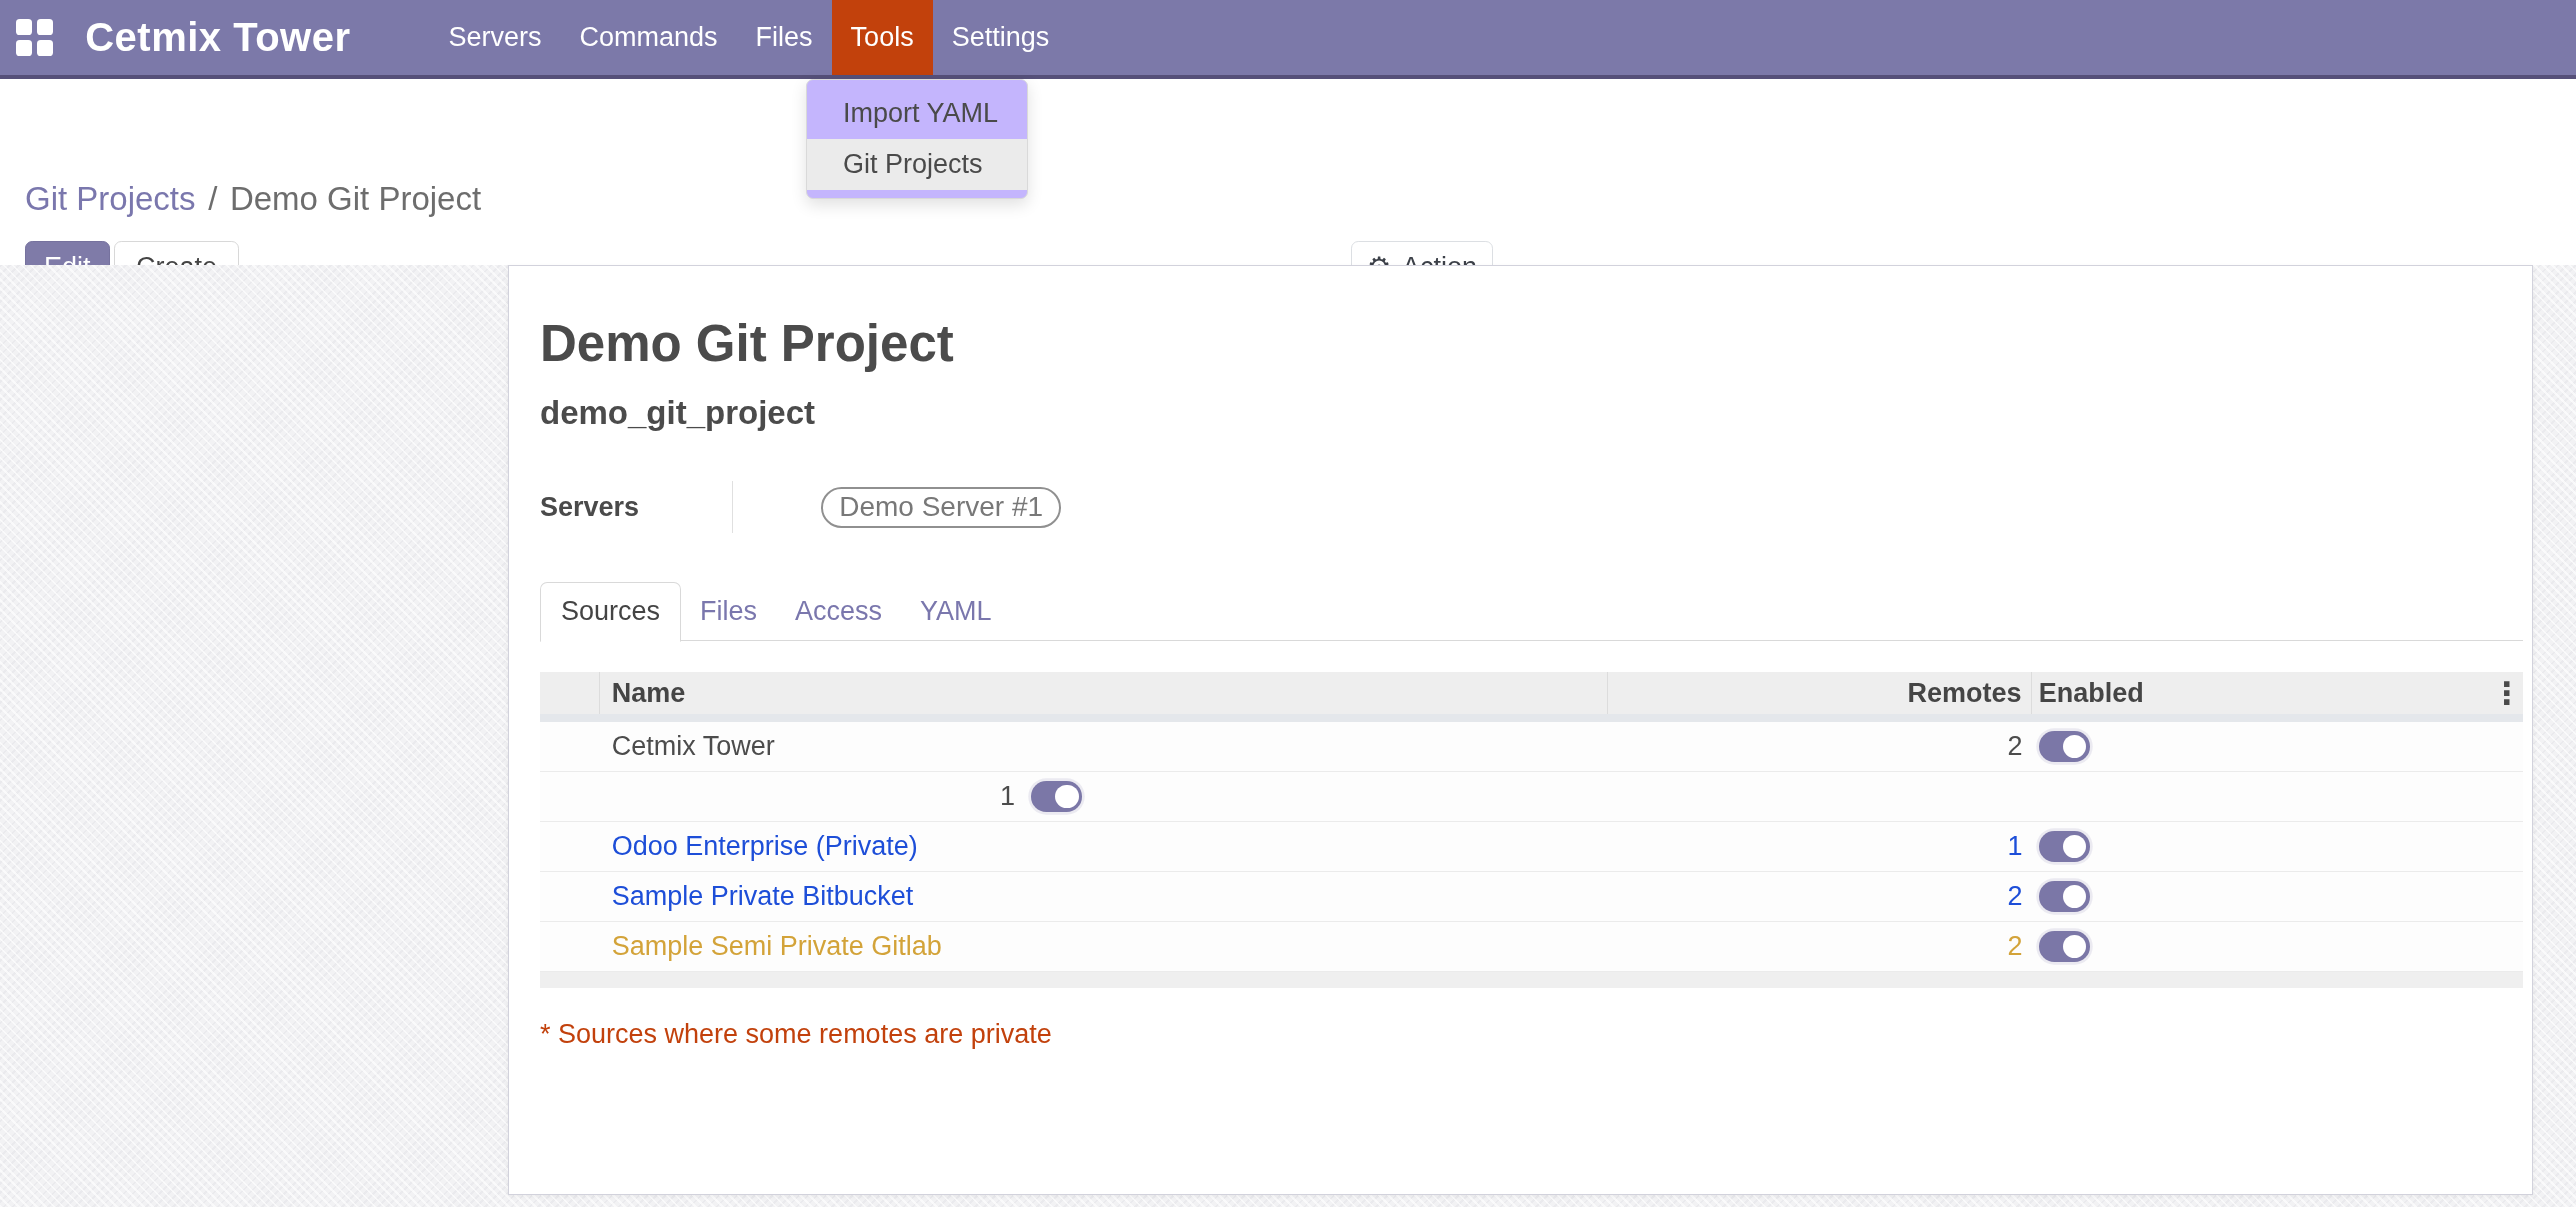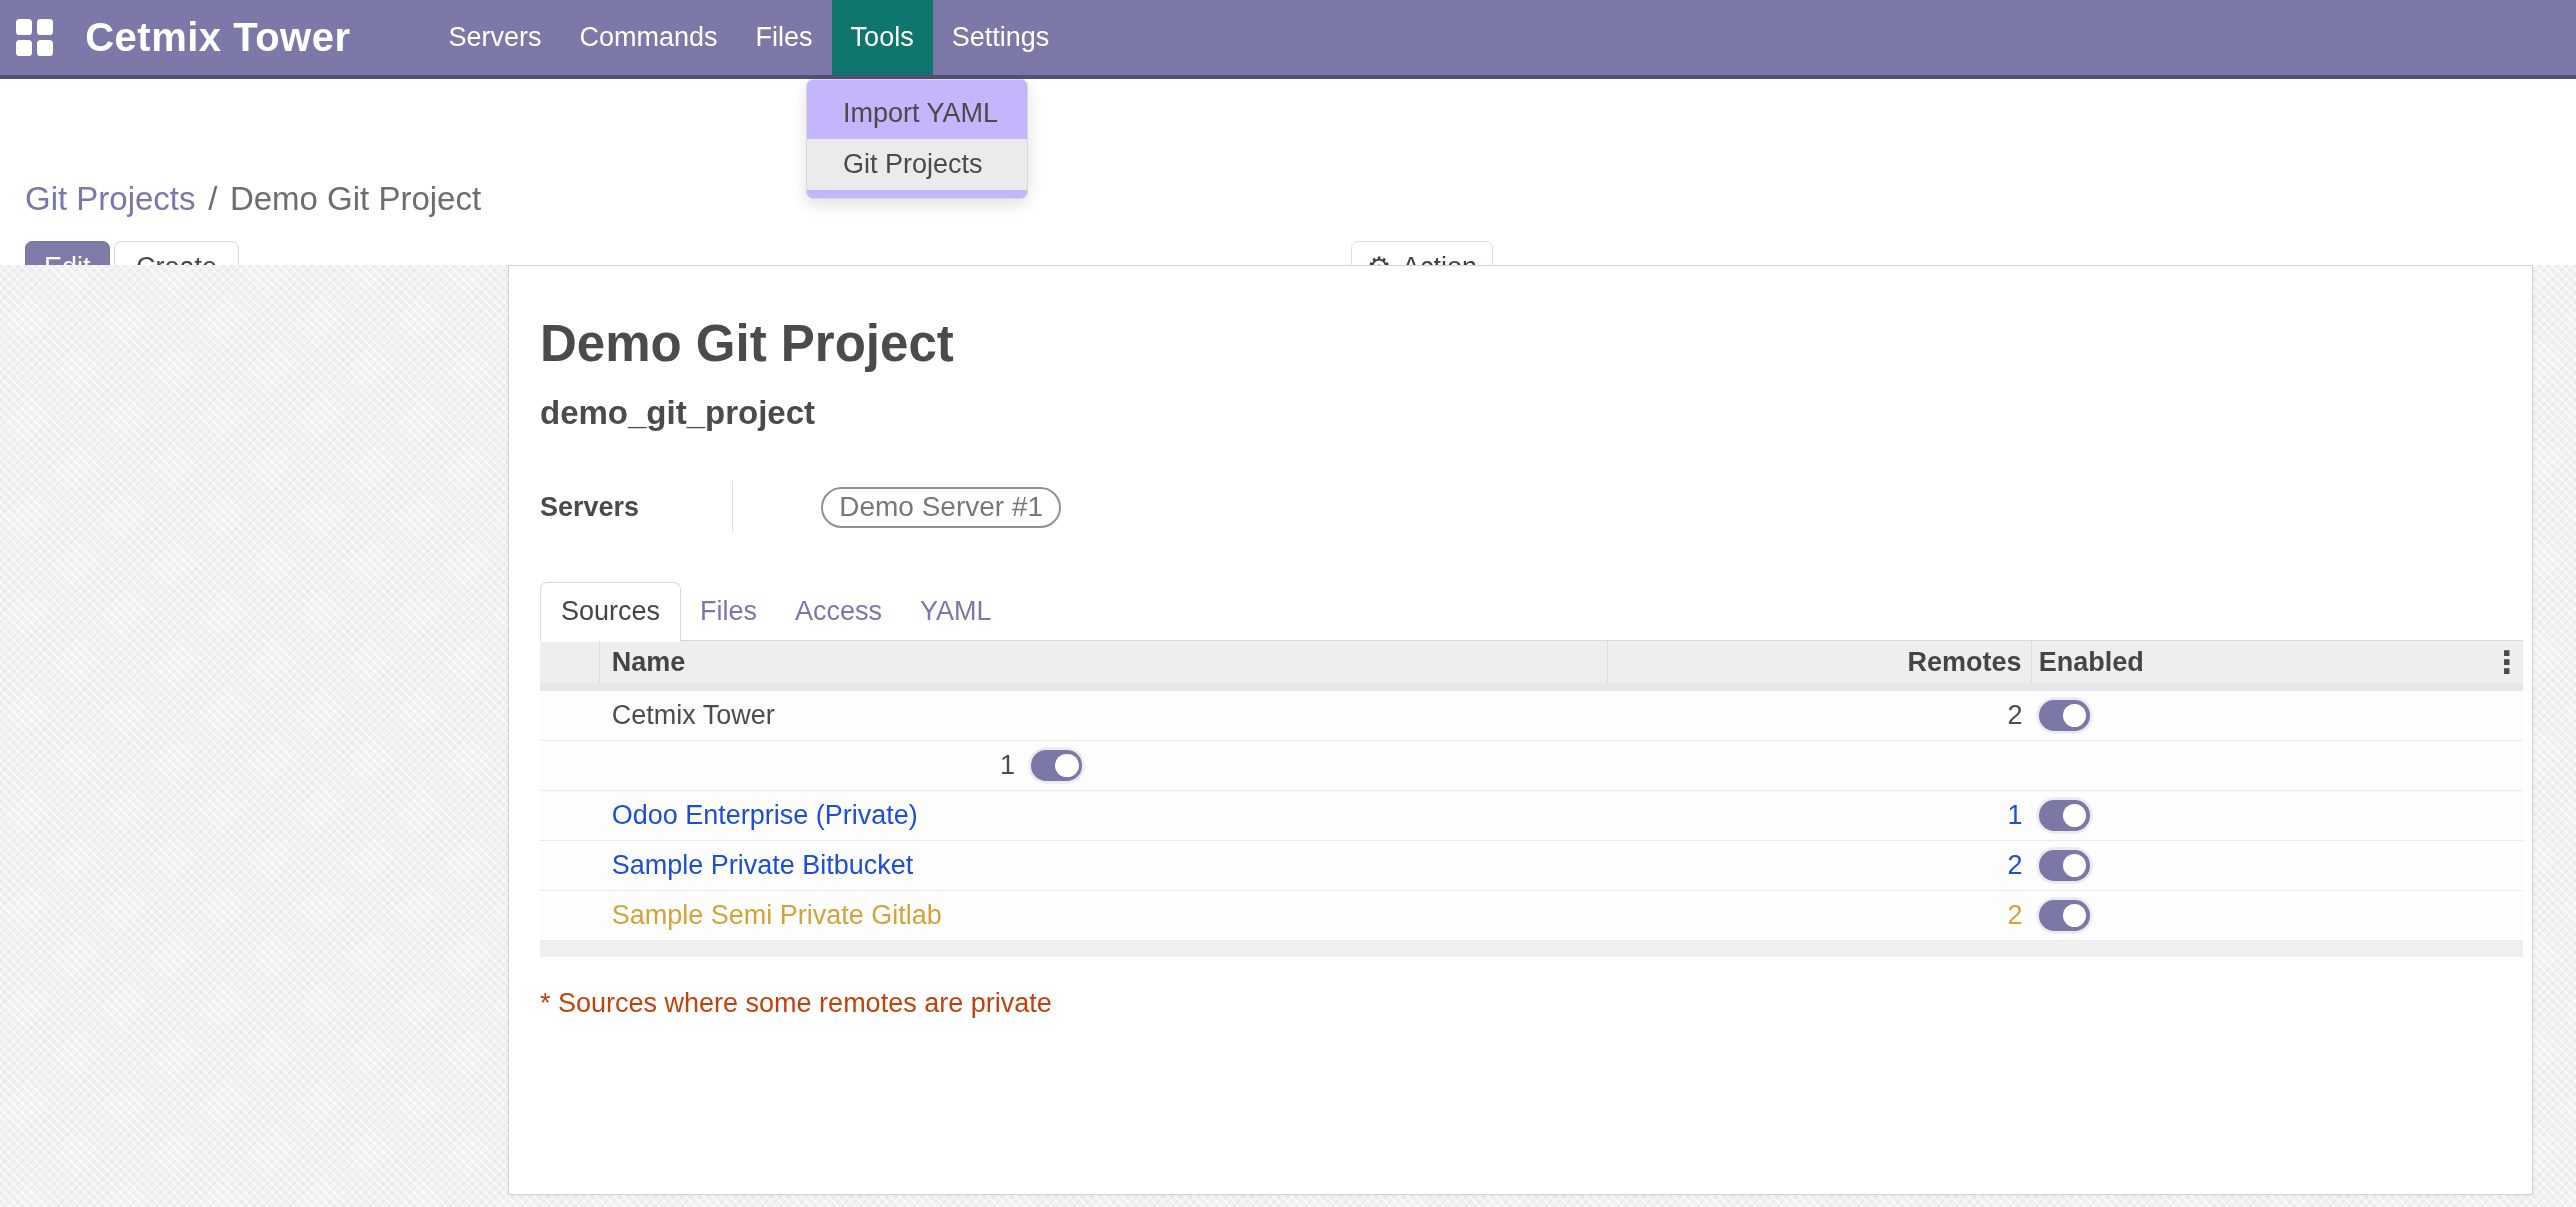--- a/index.html
+++ b/index.html
@@ -41,21 +41,21 @@
     letter-spacing: 0.5px;
   }
   .nav-menu { display: flex; align-items: stretch; margin-left: 79px; }
   .nav-item {
     display: flex; align-items: center;
     padding: 0 19px;
     font-size: 27px;
     cursor: pointer;
     white-space: nowrap;
   }
-  .nav-item.active { background: #0f766e; }
+  .nav-item.active { background: #c2410c; }
 
   
   .dropdown {
     position: absolute;
     left: 806px; top: 79px;
     width: 222px;
     background: #c4b5fd;
     border: 1.8px solid #d9d9d9;
     border-radius: 7.2px;
     box-shadow: 0 5.4px 16.2px rgba(0,0,0,0.12);
@@ -202,21 +202,21 @@
     color: #444;
     background: #fff;
     border: 1.8px solid #d9d9d9;
     border-bottom: 1.8px solid #fff;
     border-radius: 7.2px 7.2px 0 0;
     margin-bottom: -1.8px;
     padding: 13.5px 20px;
   }
 
   
-  .list-table { width: 100%; }
+  .list-table { margin-top: 31px; width: 100%; }
   .trow { display: flex; align-items: stretch; }
   .thead {
     background: #eeeeee;
     height: 50px;
     border-bottom: 8.1px solid #e4e7eb;
     font-weight: bold;
     color: #454545;
   }
   .cell {
     display: flex; align-items: center;

